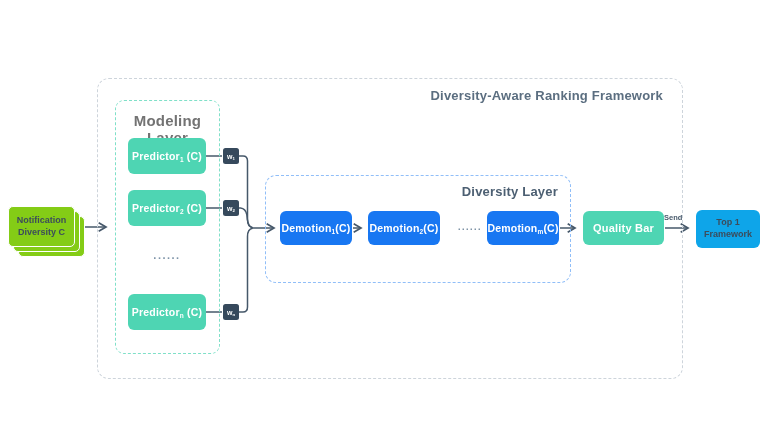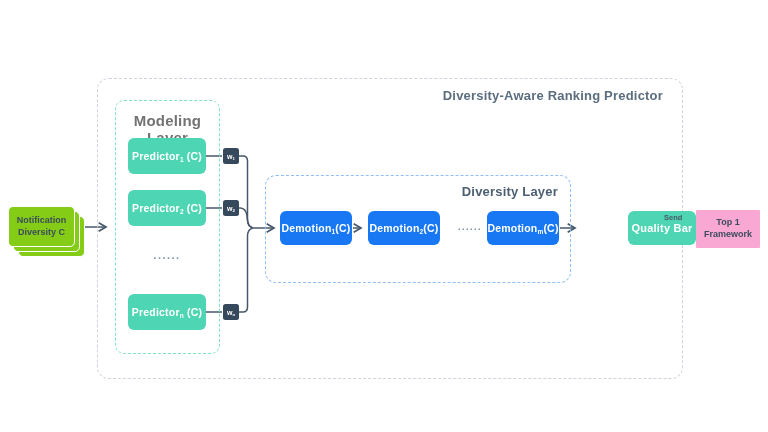--- a/index.html
+++ b/index.html
@@ -17,36 +17,36 @@
   .diversity-frame{left:265px;top:175px;width:306px;height:108px;border:1.5px dashed #90bef8;border-radius:11px;}
   .diversity-title{left:400px;top:184px;width:158px;text-align:right;font-size:13px;font-weight:bold;color:#4c5f72;letter-spacing:.2px;}
 
   
   .node{display:flex;align-items:center;justify-content:center;text-align:center;border-radius:6px;
         color:#ffffff;font-size:10.5px;font-weight:bold;letter-spacing:.2px;white-space:nowrap;}
   .teal{background:#4ed5b3;}
   .blue{background:#1877f2;}
   .predictor{left:128px;width:78px;height:36px;}
   .demotion{left:280px;top:211px;width:72px;height:34px;}
-  .quality{left:583px;top:211px;width:68px;height:34px;font-size:11px;margin-left:45px;}
+  .quality{left:583px;top:211px;width:81px;height:34px;font-size:11px;}
   sub.sb{font-size:.62em;line-height:0;vertical-align:-.28em;}
   .cstrong{font-weight:bold;}
 
   .wchip{display:flex;align-items:center;justify-content:center;background:#36495c;color:#fff;
          border-radius:2.5px;width:16px;height:16px;font-size:7px;font-weight:bold;left:223px;}
 
   .dots{color:#7e94a8;font-weight:bold;letter-spacing:1.5px;}
   .dots-modeling{left:128px;top:249px;width:78px;text-align:center;font-size:11px;}
   .dots-diversity{left:440px;top:222px;width:60px;text-align:center;font-size:9px;color:#6f869b;}
 
   
   .card{background:#84cc16;border:1.5px solid #ffffff;border-radius:5px;width:67px;height:41px;}
   .card-front{display:flex;align-items:center;justify-content:center;text-align:center;
               color:#3c4c5c;font-size:9px;font-weight:bold;line-height:1.3;}
-  .out-card{left:696px;top:210px;width:64px;height:38px;background:#f9a8d4;border-radius:1px;
+  .out-card{left:696px;top:210px;width:64px;height:38px;background:#0ea5e9;border-radius:6px;
             display:flex;align-items:center;justify-content:center;text-align:center;
             color:#3c4c5c;font-size:9px;font-weight:bold;line-height:1.3;}
 
   .send-label{left:664px;top:213px;width:26px;text-align:left;font-size:7.5px;font-weight:bold;color:#46586a;}
 
   svg.wires{position:absolute;left:0;top:0;width:768px;height:432px;pointer-events:none;}
   svg.wires path{fill:none;stroke:#46586a;stroke-width:1.5;}
 </style>
 </head>
 <body>
@@ -66,21 +66,21 @@
     <path d="M239,156 L243,156 Q247.5,156 247.5,161 L247.5,219.5 Q247.5,226.5 252.5,227.7"></path>
     <path d="M239,208 L240.5,208 Q245.5,208.5 246.8,214.5 L247.4,219.5 Q248.2,226.6 252.5,227.7"></path>
     <path d="M239,312 L243,312 Q247.5,312 247.5,307 L247.5,236.5 Q247.5,229.3 252.5,228.3"></path>
     <path d="M252,228 L274,228" marker-end="url(#arrow)"></path>
     <path d="M353,228 L361,228" marker-end="url(#arrow)"></path>
     <path d="M560,228 L575,228" marker-end="url(#arrow)"></path>
     <path d="M665,228 L688,228" marker-end="url(#arrow)"></path>
   </svg>
 
   <div class="abs outer-frame"></div>
-  <div class="abs framework-title">Diversity-Aware Ranking Predictor</div>
+  <div class="abs framework-title">Diversity-Aware Ranking Framework</div>
 
   <div class="abs card" style="left:18px;top:216px;"></div>
   <div class="abs card" style="left:13px;top:211px;"></div>
   <div class="abs card card-front" style="left:8px;top:206px;">
     <span>
       <span>Notification</span><br>
       <span>Diversity C</span>
     </span>
   </div>
 

